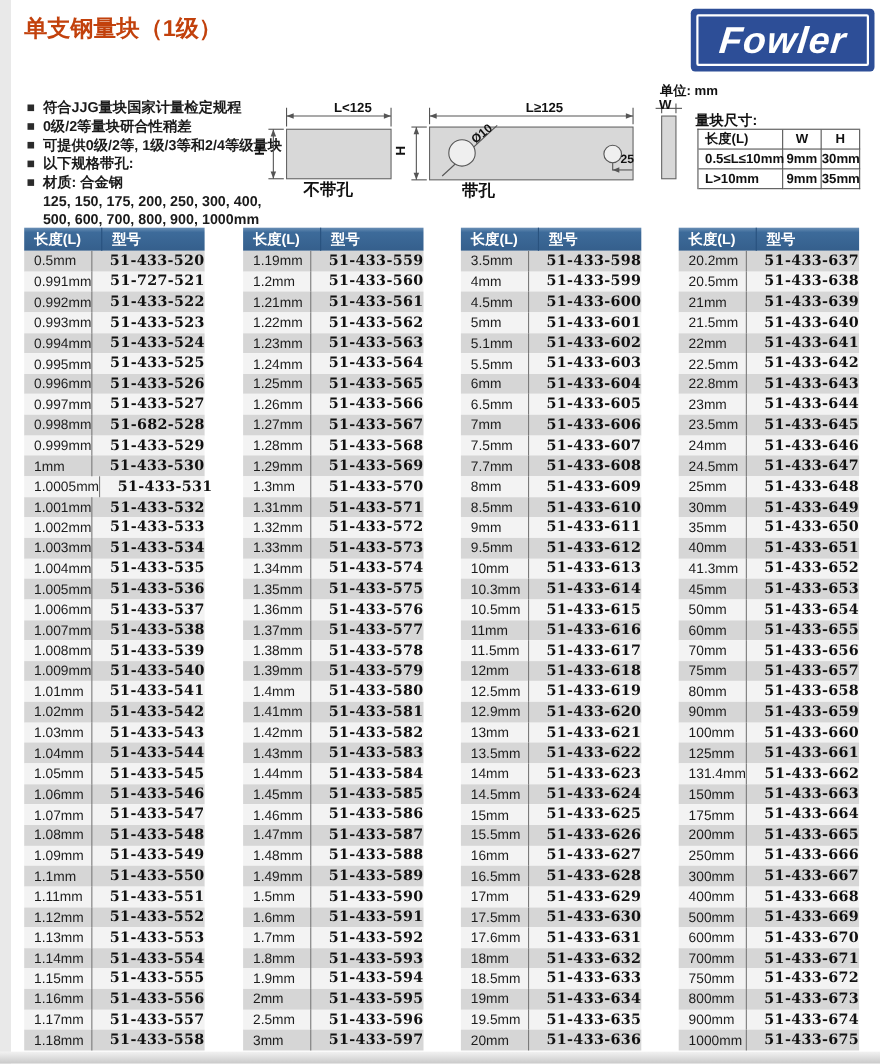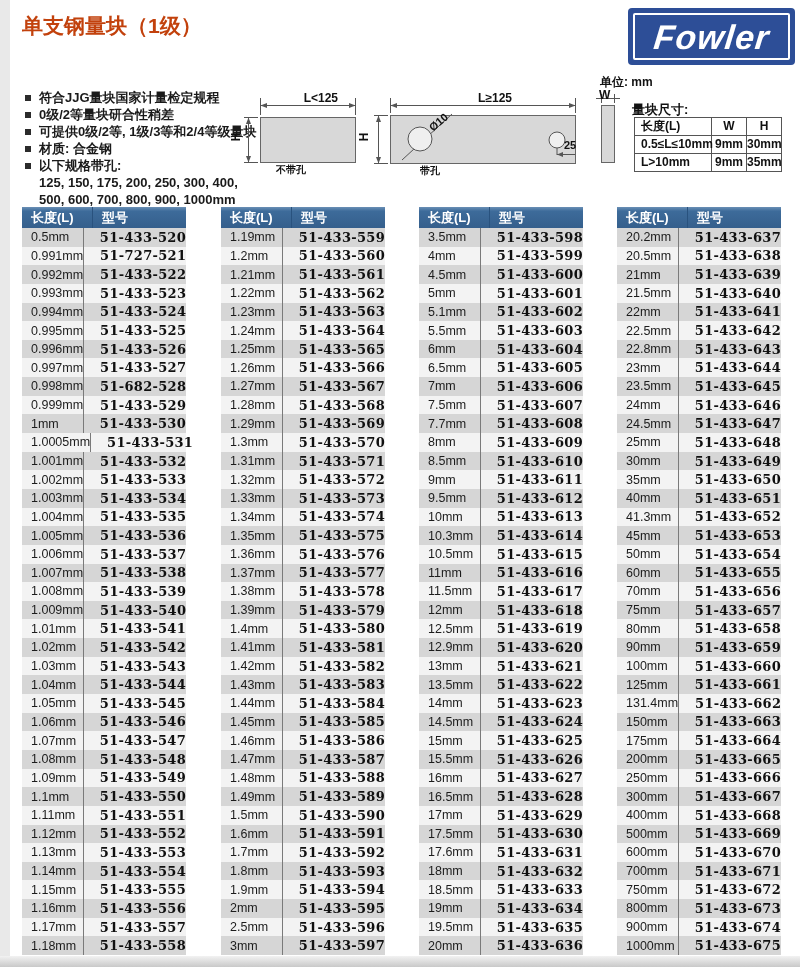--- a/index.html
+++ b/index.html
@@ -21,21 +21,21 @@
 
   svg.diag { position:absolute; overflow:visible; }
   .svg1 { left:236px; top:88px; }
   .svg2 { left:366px; top:88px; }
   .svg3 { left:594px; top:88px; }
 
   .lbl { position:absolute; font-size:12px; font-weight:bold; color:#111; }
   .lbl.center { text-align:right; }
   .dim-h { transform:rotate(-90deg); }
   .dia-label { transform:rotate(-40deg); font-size:11px; }
-  .caption { position:absolute; font-size:10px; font-weight:bold; color:#111; }
+  .caption { position:absolute; font-size:15px; font-weight:bold; color:#111; }
   .unit-label { position:absolute; left:600px; top:74px; font-size:12px; font-weight:bold; color:#111; }
   .size-title { position:absolute; left:632px; top:101px; font-size:13px; font-weight:bold; color:#111; }
 
   .size-table { position:absolute; left:634px; top:117px; display:grid; grid-template-columns:77px 35px 35px; border-top:1px solid #555; border-left:1px solid #555; background:#fff; font-size:12px; font-weight:bold; color:#111; }
   .size-cell { border-right:1px solid #555; border-bottom:1px solid #555; height:18px; line-height:17px; padding-left:6px; white-space:nowrap; }
   .size-cell.center { padding-left:0; text-align:center; }
 
   .gauge-table { position:absolute; top:207px; width:164px; }
   .gt-header { display:flex; height:21px; align-items:stretch; background:linear-gradient(180deg,#6a8fb5 0%,#3d6b9a 20%,#355f8c 100%); color:#fff; font-size:13px; font-weight:bold; }
   .h-len { width:70px; padding-left:9px; display:flex; align-items:center; }
@@ -68,25 +68,25 @@
       <div class="feature-line">
         <span class="bullet"></span>
         <span>0级/2等量块研合性稍差</span>
       </div>
       <div class="feature-line">
         <span class="bullet"></span>
         <span>可提供0级/2等, 1级/3等和2/4等级量块</span>
       </div>
       <div class="feature-line">
         <span class="bullet"></span>
-        <span>材质: 合金钢</span>
+        <span>以下规格带孔:</span>
       </div>
       <div class="feature-line">
         <span class="bullet"></span>
-        <span>以下规格带孔:</span>
+        <span>材质: 合金钢</span>
       </div>
       <div class="feature-line no-bullet">
         <span>125, 150, 175, 200, 250, 300, 400,</span>
       </div>
       <div class="feature-line no-bullet">
         <span>500, 600, 700, 800, 900, 1000mm</span>
       </div>
       <div class="feature-line">
         <span class="bullet"></span>
         <span>带生产厂检验证书</span>

